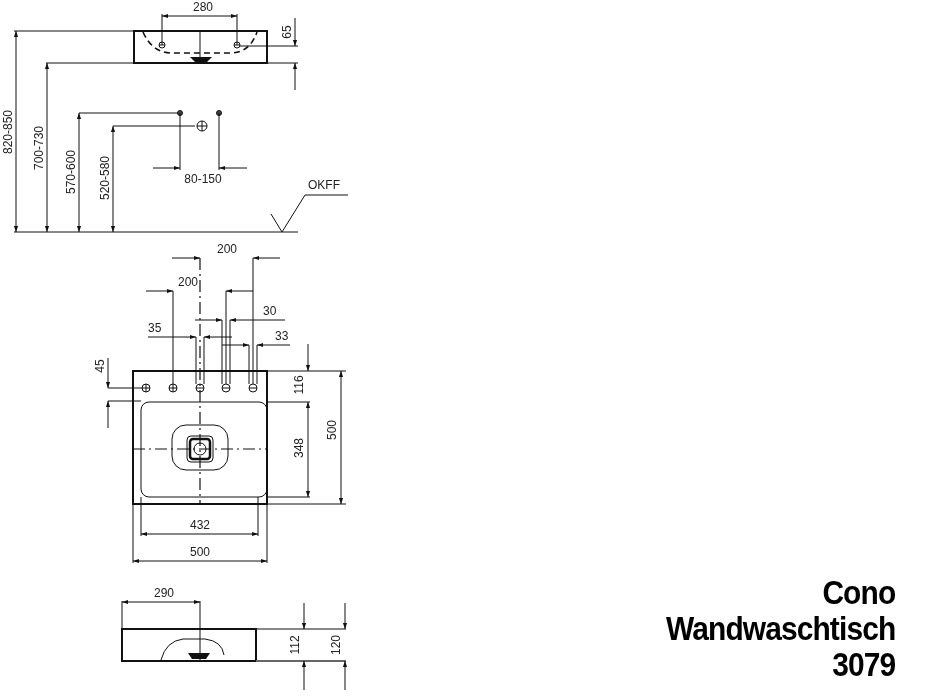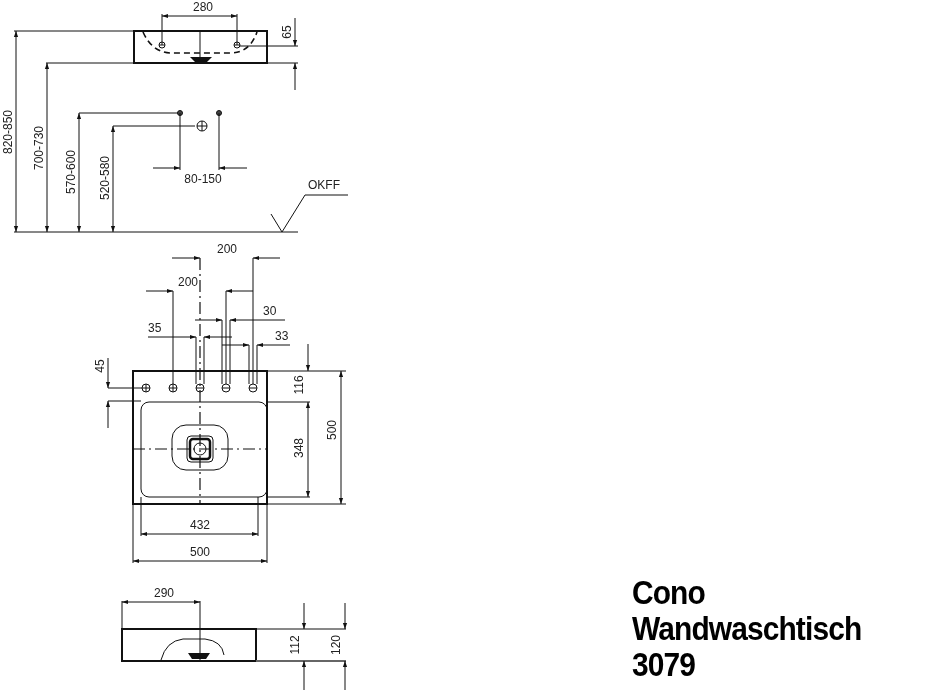--- a/index.html
+++ b/index.html
@@ -3,21 +3,21 @@
   <meta charset="utf-8">
   <style>
     html, body { margin: 0; padding: 0; background: #ffffff; }
     body { width: 944px; height: 696px; position: relative; overflow: hidden; font-family: "Liberation Sans", sans-serif; }
     #drawing { position: absolute; left: 0; top: 0; width: 944px; height: 696px; }
     .dim { font-family: "Liberation Sans Narrow", "Liberation Sans", sans-serif; font-size: 12px; fill: #222; }
     .ln { stroke: #111; stroke-width: 1; fill: none; }
     .thick { stroke: #111; stroke-width: 2; fill: none; }
     .dash { stroke: #111; stroke-width: 1.6; fill: none; stroke-dasharray: 6 4; }
     .center { stroke: #111; stroke-width: 1.2; fill: none; stroke-dasharray: 12 4 2 4; }
-    .title-block { position: absolute; left: 632px; top: 574px; }
+    .title-block { position: absolute; left: 666px; top: 574px; text-align: right; }
     .title-line { font-family: "Liberation Sans", sans-serif; font-weight: bold; font-size: 34px; line-height: 36px; color: #000; letter-spacing: -1px; transform: scaleX(0.88); transform-origin: left; white-space: nowrap; }
   </style>
 </head>
 <body>
 
 <svg id="drawing" viewBox="0 0 944 696" xmlns="http://www.w3.org/2000/svg">
   <defs>
     <marker id="arr" viewBox="0 0 10 10" refX="10" refY="5" markerWidth="9" markerHeight="6" orient="auto-start-reverse">
       <path d="M0,1.5 L10,5 L0,8.5 z" fill="#111"></path>
     </marker>

